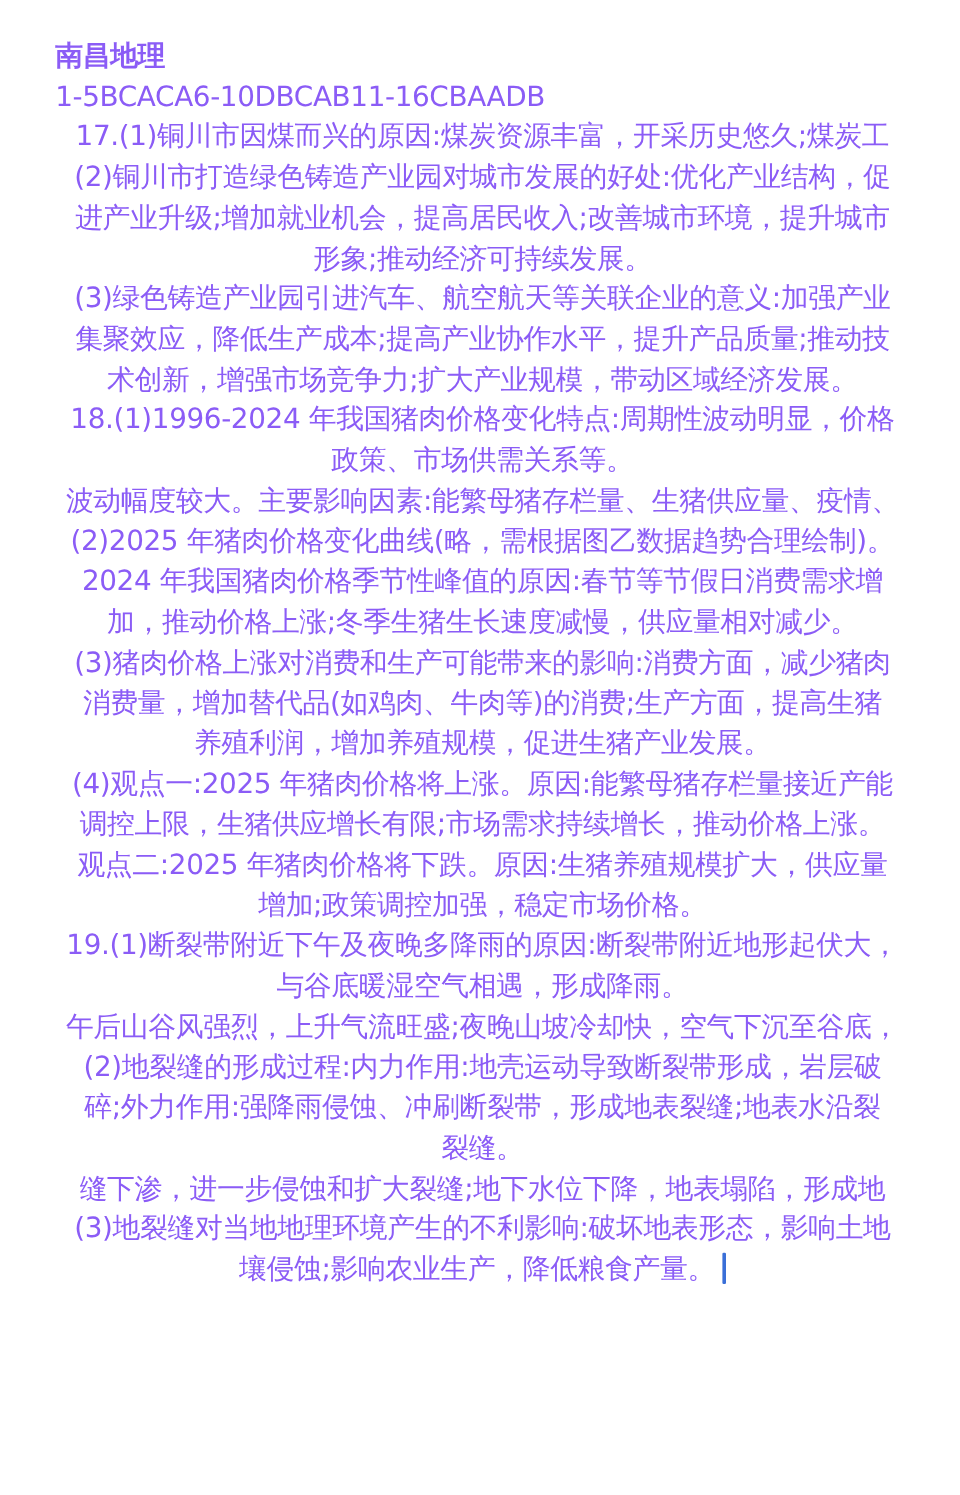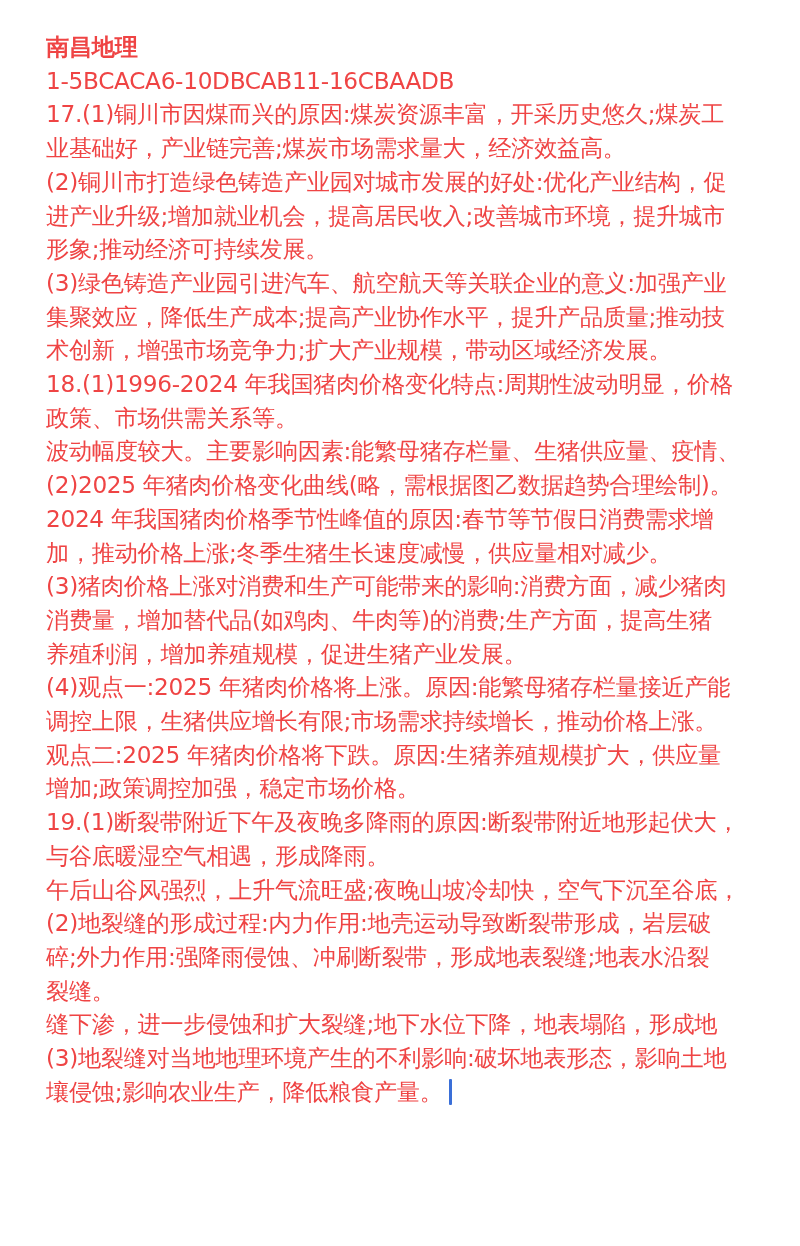--- a/index.html
+++ b/index.html
@@ -5,46 +5,45 @@
   html, body { margin: 0; padding: 0; background: #ffffff; }
   body { width: 800px; height: 1246px; overflow: hidden; position: relative; }
   .page {
     position: absolute;
     left: 46px;
     top: 30px;
     width: 712px;
     font-family: "DejaVu Sans", "Liberation Sans", sans-serif;
     font-size: 23.2px;
     line-height: 33.7px;
-    color: #ef4444;
+    color: #8b5cf6;
     letter-spacing: -0.3px;
   }
   .line { white-space: pre-wrap; word-break: break-all; }
   .title { font-weight: 600; }
-  .para { margin: 0; }
+  .para { margin: 0; text-align: center; }
   .cursor {
     display: inline-block;
     width: 3px;
     height: 26px;
     background: #3a6fd8;
     vertical-align: -5px;
     margin-left: 6px;
     border-radius: 1px;
   }
 </style>
 </head>
 <body>
 
 <div class="page">
   <div class="line title">南昌地理</div>
   <div class="line">1-5BCACA6-10DBCAB11-16CBAADB</div>
 
   <div class="para">
     <div class="line">17.(1)铜川市因煤而兴的原因:煤炭资源丰富，开采历史悠久;煤炭工</div>
-    <div class="line">业基础好，产业链完善;煤炭市场需求量大，经济效益高。</div>
   </div>
   <div class="para">
     <div class="line">(2)铜川市打造绿色铸造产业园对城市发展的好处:优化产业结构，促</div>
     <div class="line">进产业升级;增加就业机会，提高居民收入;改善城市环境，提升城市</div>
     <div class="line">形象;推动经济可持续发展。</div>
   </div>
   <div class="para">
     <div class="line">(3)绿色铸造产业园引进汽车、航空航天等关联企业的意义:加强产业</div>
     <div class="line">集聚效应，降低生产成本;提高产业协作水平，提升产品质量;推动技</div>
     <div class="line">术创新，增强市场竞争力;扩大产业规模，带动区域经济发展。</div>

